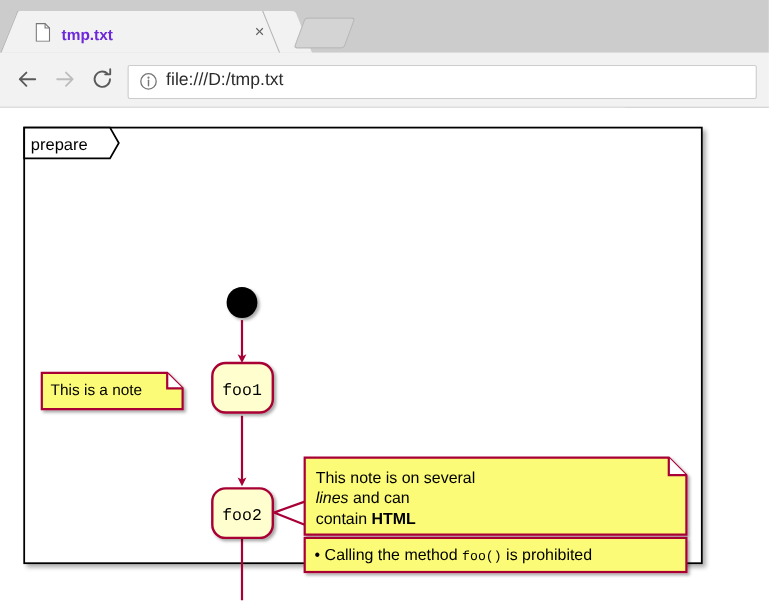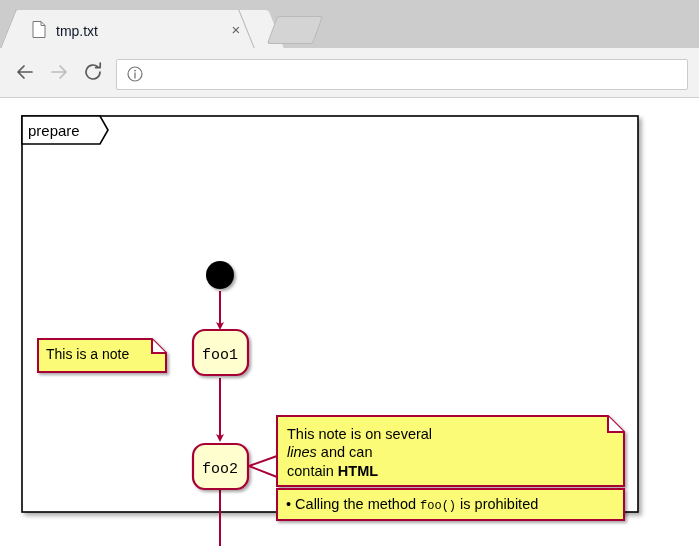--- a/index.html
+++ b/index.html
@@ -30,21 +30,21 @@
   .tab-line-l{ position:absolute; left:8px; top:10px; width:30px; height:38px;
     border-left:1px solid #b4b4b4; transform:skewX(-22deg); pointer-events:none;}
   .tab-line-r{ position:absolute; left:246px; top:10px; width:30px; height:38px;
     border-left:1px solid #b4b4b4; transform:skewX(22deg); pointer-events:none;}
 
   .tab-favicon{
     position:absolute; left:32px; top:21px; width:14px; height:17px; z-index:3;
   }
   .tab-title{
     position:absolute; left:56px; top:23px; z-index:3;
-    font-size:14px; color:#0f172a; white-space:nowrap;
+    font-size:14px; color:#6d28d9; white-space:nowrap;font-weight:bold;
   }
   .tab-close{
     position:absolute; left:228px; top:22px; z-index:3;
     width:16px; height:16px; font-size:15px; line-height:16px;
     color:#5f5f5f; text-align:center; cursor:pointer;
   }
   .newtab{
     position:absolute; left:272px; top:16px; width:44px; height:26px;
     background:#d4d4d4; border:1px solid #b9b9b9;
     transform: skewX(-20deg);
@@ -129,20 +129,21 @@
       <path d="M19.2 3 L19.2 7.6 L14.6 7.6" fill="none" stroke="#5a5a5a" stroke-width="1.7" stroke-linecap="round" stroke-linejoin="round"></path>
     </svg>
   </div>
 
   <div class="omnibox">
     <svg class="omni-info" viewBox="0 0 16 16">
       <circle cx="8" cy="8" r="7" fill="none" stroke="#777" stroke-width="1.2"></circle>
       <circle cx="8" cy="4.6" r="0.95" fill="#777"></circle>
       <path d="M8 7 V12" stroke="#777" stroke-width="1.3" stroke-linecap="round"></path>
     </svg>
+    <div class="omni-url" title="file:///D:/tmp.txt">file:///D:/tmp.txt</div>
   </div>
 
   <div class="page">
     <div class="diagram">
       <svg class="dg" width="699" height="448" viewBox="0 0 699 448">
         <defs>
           <marker id="ah" markerWidth="10" markerHeight="10" refX="4" refY="5" orient="auto" markerUnits="userSpaceOnUse">
             <path d="M0,1 L8,5 L0,9 L2,5 Z" fill="#A80036"></path>
           </marker>
           <filter id="sh" x="-20%" y="-20%" width="150%" height="150%">

